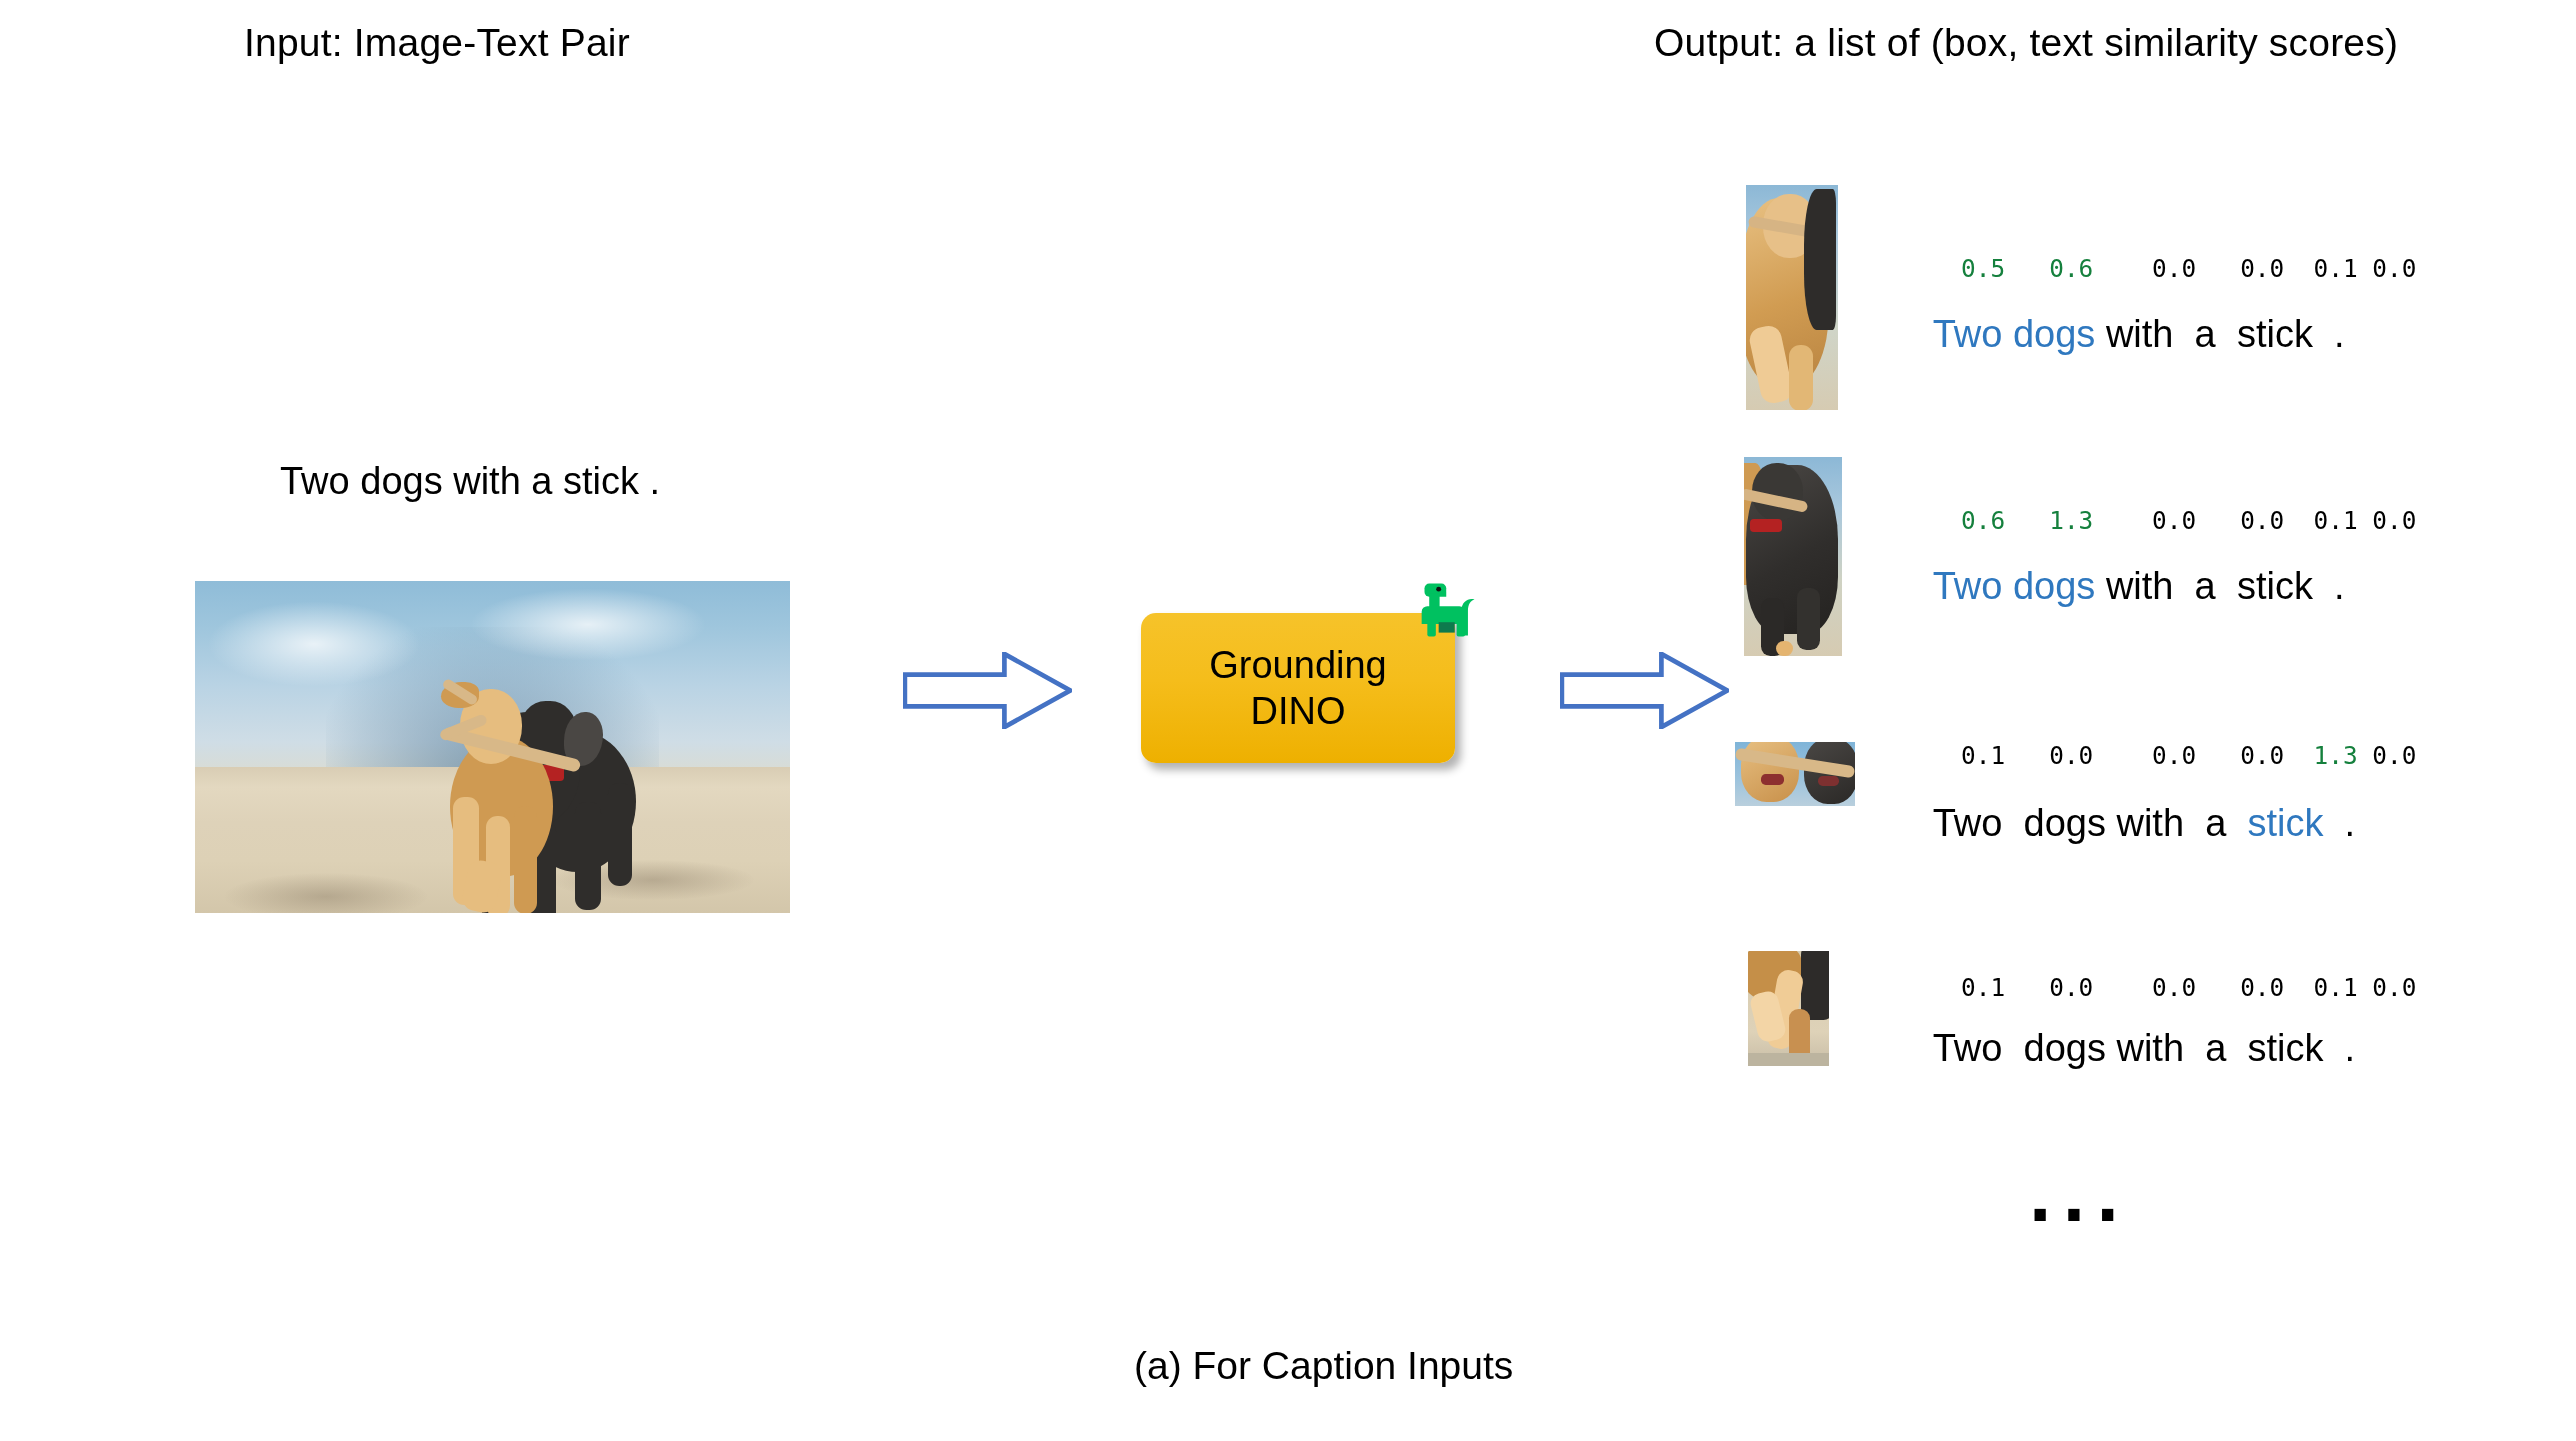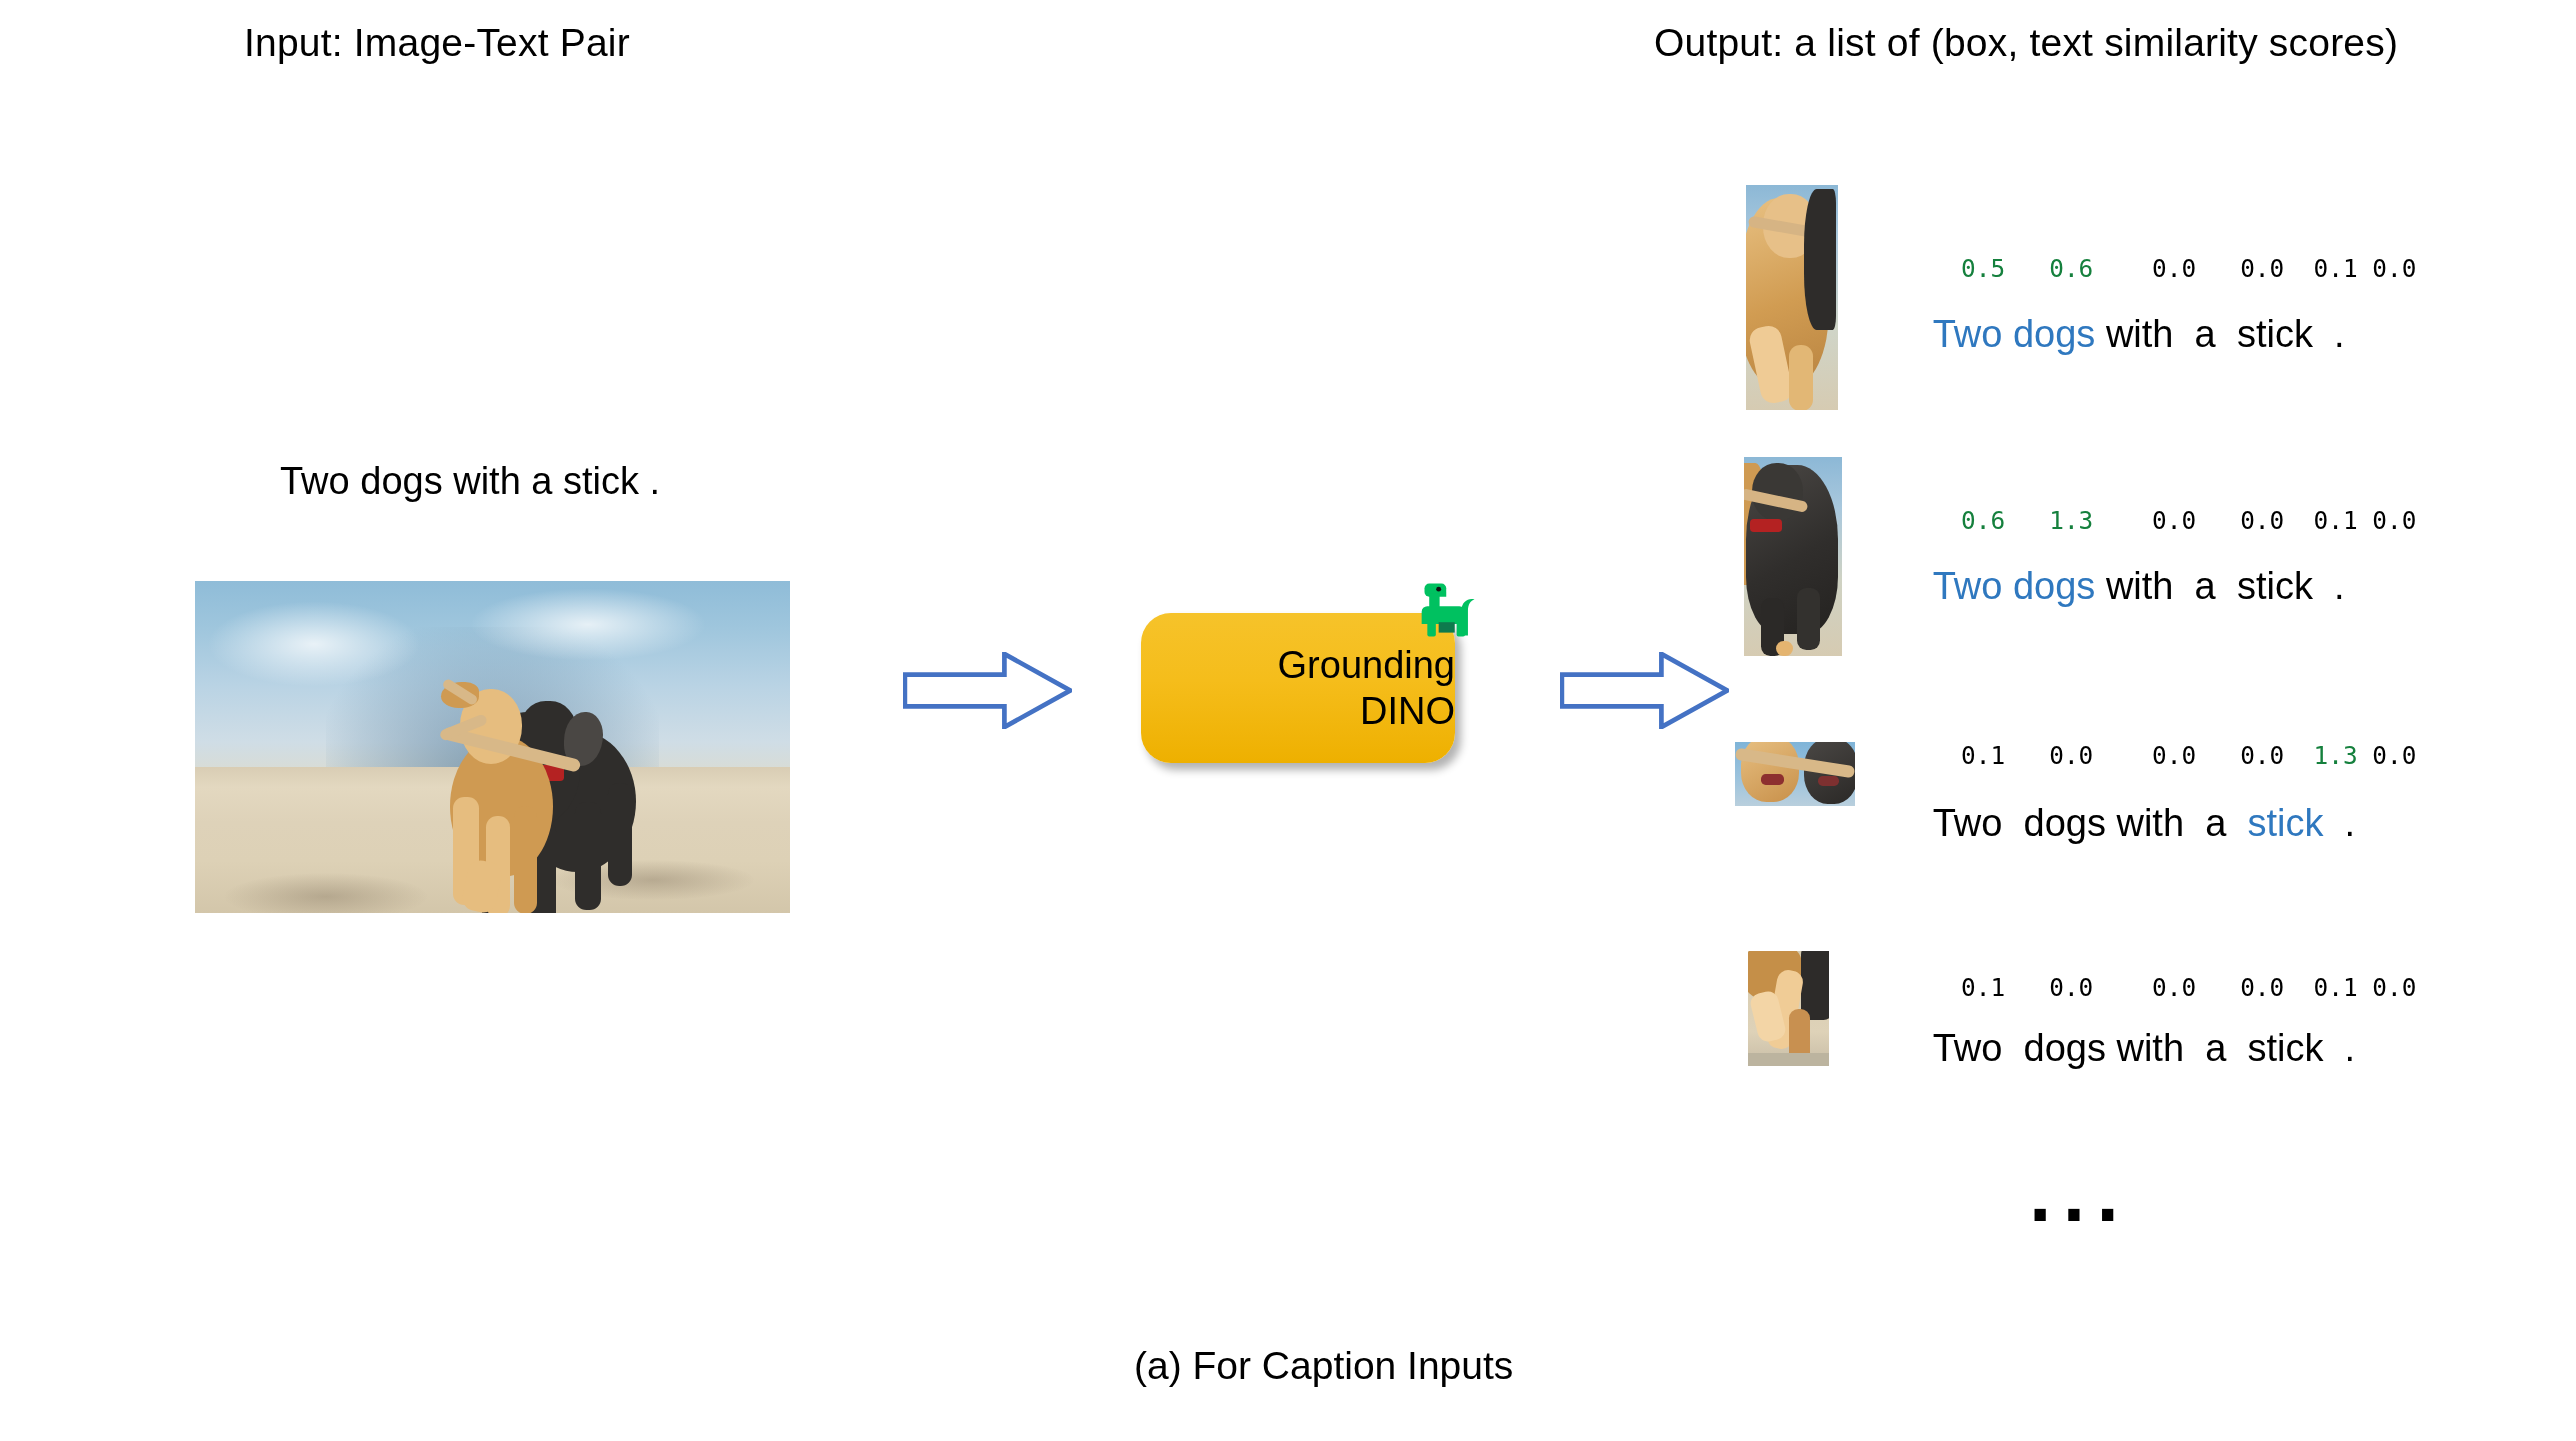--- a/index.html
+++ b/index.html
@@ -68,25 +68,25 @@
   .collar { position:absolute; background:#b42222; border-radius:3.8px; }
 
   
   .arrow { position:absolute; }
 
   
   #model-box {
     position:absolute;
     left:1141px; top:613px;
     width:314px; height:150px;
-    border-radius:30px;
+    border-radius:15px;
     background:linear-gradient(180deg,#f6c32a 0%,#f5bd1b 45%,#eeb000 100%);
     box-shadow:5.6px 6.6px 8.4px rgba(0,0,0,.30);
     display:flex; flex-direction:column;
-    align-items:flex-end; justify-content:center;
+    align-items:center; justify-content:center;
     line-height:1.22;
   }
   #model-box .mb-line { font-size:38px; color:#000; }
   #dino-icon { position:absolute; left:1416px; top:575px; width:68px; height:68px; }
 
   
   .out-row { position:absolute; }
   .thumb {
     position:absolute;
     overflow:hidden;

